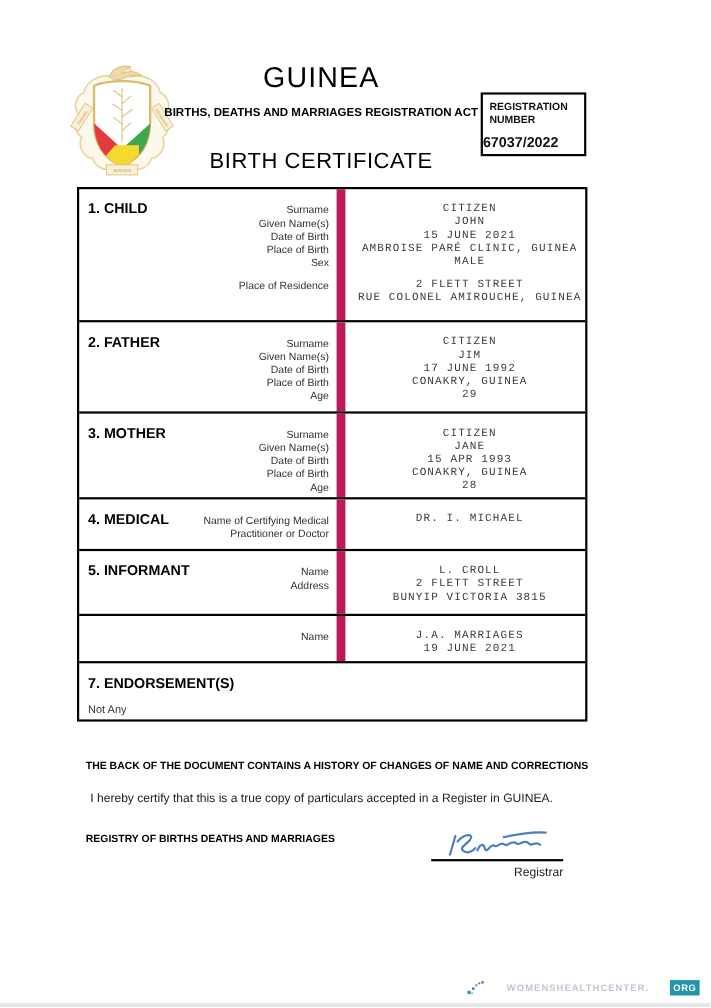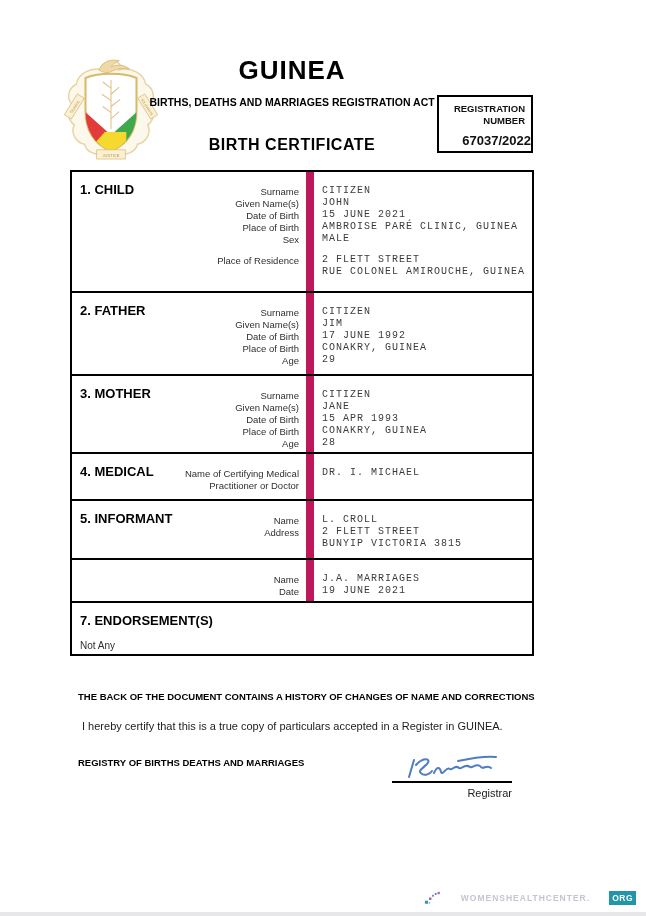--- a/index.html
+++ b/index.html
@@ -4,36 +4,36 @@
 <style>
   * { margin:0; padding:0; box-sizing:border-box; }
   html,body { background:#fff; }
   .page {
     position:relative; width:646px; height:916px; background:#ffffff;
     font-family:"Liberation Sans", sans-serif; color:#111; overflow:hidden;
   }
   
   .emblem { position:absolute; left:60px; top:52px; width:102px; height:110px; }
   .head-center { position:absolute; left:50px; top:0; width:484px; text-align:center; }
-  .country { position:absolute; left:0; right:0; top:55px; font-size:26px; font-weight:bold; letter-spacing:1px; color:#000; }
+  .country { position:absolute; left:0; right:0; top:55px; font-size:26px; font-weight:normal; letter-spacing:1px; color:#000; }
   .act { position:absolute; left:0; right:0; top:96px; font-size:10.5px; font-weight:bold; color:#000; }
-  .doc-title { position:absolute; left:0; right:0; top:136px; font-size:16px; font-weight:bold; letter-spacing:0.5px; color:#000; }
+  .doc-title { position:absolute; left:0; right:0; top:136px; font-size:20px; font-weight:normal; letter-spacing:0.5px; color:#000; }
   .regbox {
     position:absolute; left:437px; top:84px; width:96px; height:58px;
-    border:2px solid #000; text-align:right; padding-top:6px;margin-top:11px;
+    border:2px solid #000; text-align:left; padding-top:6px;
   }
   .regbox .reg-label { font-size:9.5px; font-weight:bold; line-height:11.5px; width:80px; margin:0 auto; }
   .regbox .reg-number { font-size:13px; font-weight:bold; margin-top:7px; }
   
   .cert-table { position:absolute; left:70px; top:170px; width:464px; border:2px solid #000; background:#fff; }
   .sec { position:relative; display:flex; }
   .sec + .sec { border-top:2px solid #000; }
   .sec-left { position:relative; width:242px; border-right:8px solid #be185d; }
   .sec-left.no-div { border-right:none; }
-  .sec-right { flex:1; padding:13px 0 16px 8px; }
+  .sec-right { flex:1; padding:13px 0 16px 8px;text-align:center; }
   .sec-title { position:absolute; top:10px; left:8px; font-size:13px; font-weight:bold; color:#000; white-space:nowrap; }
   .lbls { padding-top:14px; }
   .lbl { font-size:9.5px; line-height:12px; text-align:right; padding-right:7px; color:#2f2f2f; }
   .lbl.wrap2 { width:150px; margin-left:auto; }
   .val { font-family:"Liberation Mono","DejaVu Sans Mono",monospace; font-size:10px; letter-spacing:1px; line-height:12px; color:#3b3b3b; white-space:nowrap; }
   .gap { height:9px; }
   .h-child{height:119px} .h-father{height:83px} .h-mother{height:78px}
   .h-medical{height:47px} .h-informant{height:59px} .h-officer{height:43px} .h-endorse{height:53px}
   .endorse-note { position:absolute; top:37px; left:8px; font-size:10px; color:#2f2f2f; }
   
@@ -188,21 +188,20 @@
         <div class="val">L. CROLL</div>
         <div class="val">2 FLETT STREET</div>
         <div class="val">BUNYIP VICTORIA 3815</div>
       </div>
     </div>
 
     <div class="sec h-officer">
       <div class="sec-left">
         <div class="lbls">
           <div class="lbl">Name</div>
-          <div class="lbl">Date</div>
         </div>
       </div>
       <div class="sec-right">
         <div class="val">J.A. MARRIAGES</div>
         <div class="val">19 JUNE 2021</div>
       </div>
     </div>
 
     <div class="sec h-endorse">
       <div class="sec-left no-div" style="width:100%;">

